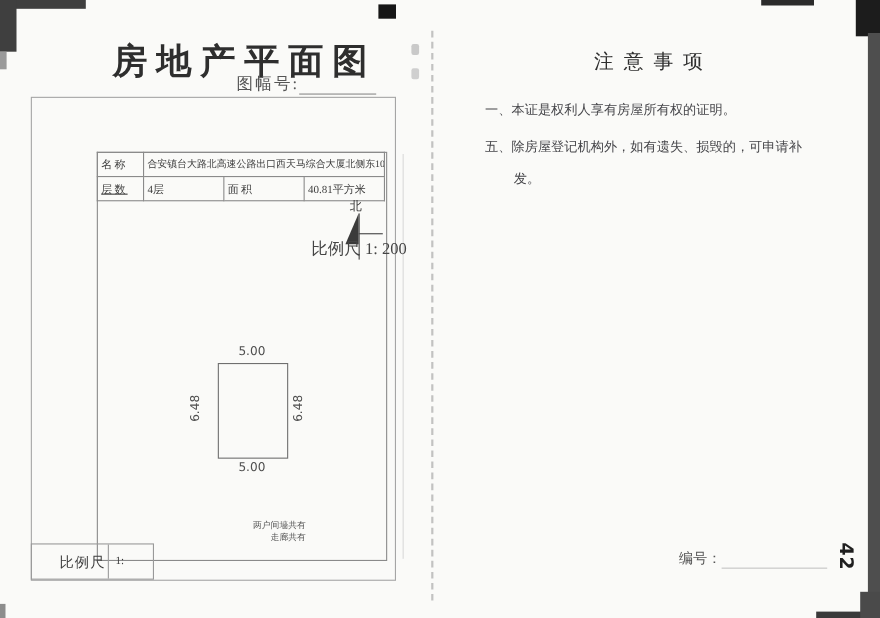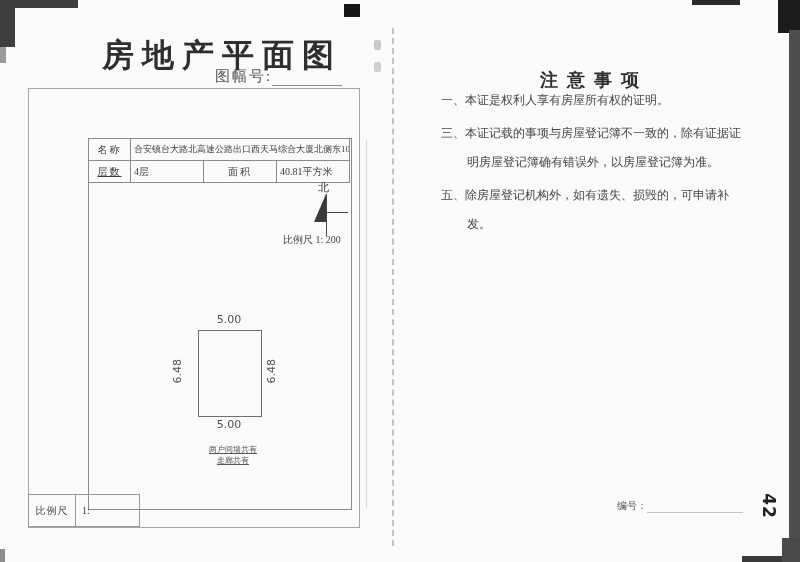--- a/index.html
+++ b/index.html
@@ -27,42 +27,42 @@
   .blob1{left:374px;top:40px;width:7px;height:10px;background:#c9c9c9;border-radius:2px;}
   .blob2{left:374px;top:62px;width:7px;height:10px;background:#cfcfcf;border-radius:2px;}
   
   .lp-title{left:102px;top:34px;font-size:32px;font-weight:bold;letter-spacing:8px;color:#2e2e2e;}
   .map-sheet{left:215px;top:67px;font-size:15px;letter-spacing:2px;color:#555;}
   .map-sheet-line{display:inline-block;width:70px;border-bottom:1px solid #8a8a8a;height:12px;vertical-align:bottom;}
   .outer-frame{left:28px;top:88px;width:330px;height:438px;border:1px solid #a5a5a5;}
   .plan-frame{left:88px;top:138px;width:262px;height:370px;border:1px solid #8a8a8a;}
   .info-table{left:88px;top:138px;width:262px;border-collapse:collapse;table-layout:fixed;}
   .info-table td{border:1px solid #8a8a8a;height:21px;padding:0 3px;font-size:10px;color:#3c3c3c;overflow:hidden;white-space:nowrap;}
-  .info-table td.lab{text-align:center;letter-spacing:2px;}
+  .info-table td.lab{letter-spacing:2px;}
   .info-table td.name-val{font-size:9px;letter-spacing:0;}
   .north-label{left:318px;top:180px;font-size:11px;color:#333;}
   .north-tri{left:314px;top:194px;width:0;height:0;border-bottom:28px solid #3a3a3a;border-left:12px solid transparent;}
   .north-stem{left:326px;top:194px;width:0;height:42px;border-left:1px solid #444;}
   .north-cross{left:326px;top:212px;width:22px;height:0;border-top:1px solid #444;}
-  .scale-note{left:283px;top:233px;font-size:10px;color:#444;white-space:nowrap;}
+  .scale-note{left:283px;top:217px;font-size:15px;color:#444;white-space:nowrap;}
   .plan-rect{left:198px;top:330px;width:62px;height:85px;border:1px solid #6f6f6f;}
   .dim{font-family:"DejaVu Sans",sans-serif;font-size:11px;color:#4f4f4f;}
   .dim-top{left:198px;top:313px;width:62px;text-align:center;}
   .dim-bottom{left:198px;top:418px;width:62px;text-align:center;}
   .dim-left{left:162px;top:362px;width:30px;transform:rotate(-90deg);}
   .dim-right{left:256px;top:362px;width:30px;transform:rotate(-90deg);}
-  .wall-note{left:188px;top:444px;width:90px;text-align:center;font-size:8px;line-height:11px;color:#555;text-decoration:underline;}
+  .wall-note{left:188px;top:472px;width:90px;text-align:right;font-size:8px;line-height:11px;color:#555;}
   .scale-box{left:28px;top:494px;width:110px;height:31px;border:1px solid #999;display:flex;}
-  .scale-box .c1{width:46px;border-right:1px solid #999;display:flex;align-items:center;justify-content:center;font-size:10px;letter-spacing:1px;color:#3c3c3c;}
+  .scale-box .c1{width:46px;border-right:1px solid #999;display:flex;align-items:center;justify-content:center;font-size:13px;letter-spacing:1px;color:#3c3c3c;margin-left:23px;}
   .scale-box .c2{flex:1;display:flex;align-items:center;padding-left:6px;font-size:10px;color:#3c3c3c;}
   
-  .rp-title{left:441px;top:68px;width:306px;text-align:center;font-size:18px;font-weight:bold;letter-spacing:9px;color:#2f2f2f;}
+  .rp-title{left:441px;top:44px;width:306px;text-align:center;font-size:18px;font-weight:normal;letter-spacing:9px;color:#2f2f2f;}
   .notices{left:441px;top:86px;width:307px;font-size:12px;line-height:29px;color:#46464a;}
   .notice-item{text-indent:-26px;padding-left:26px;margin-bottom:4px;}
-  .serial{left:617px;top:499px;font-size:10px;color:#555;}
+  .serial{left:617px;top:499px;font-size:13px;color:#555;}
   .serial-line{display:inline-block;width:96px;border-bottom:1px solid #c4c4c4;height:12px;vertical-align:bottom;}
   .page-num{left:756px;top:496px;font-family:"DejaVu Sans",sans-serif;font-size:17px;font-weight:bold;color:#1f1f1f;transform:rotate(90deg);letter-spacing:1px;}
 </style>
 </head>
 <body>
 
 <div class="mark edge-top-left-h"></div>
 <div class="mark edge-top-left-v"></div>
 <div class="mark edge-top-left-fade"></div>
 <div class="mark mark-top-mid"></div>
@@ -120,21 +120,20 @@
 
 <div class="abs scale-box">
   <div class="c1">比例尺</div>
   <div class="c2">1:</div>
 </div>
 
 <div class="abs rp-title">注意事项</div>
 
 <div class="abs notices">
   <div class="notice-item"><span>一、</span><span>本证是权利人享有房屋所有权的证明。</span></div>
-  <div class="notice-item"><span>三、</span><span>本证记载的事项与房屋登记簿不一致的，除有证据证明房屋登记簿确有错误外，以房屋登记簿为准。</span></div>
   <div class="notice-item"><span>五、</span><span>除房屋登记机构外，如有遗失、损毁的，可申请补发。</span></div>
 </div>
 
 <div class="abs serial">
   <span>编号：</span><span class="serial-line"></span>
 </div>
 
 <div class="abs page-num">42</div>
 
 </body></html>

